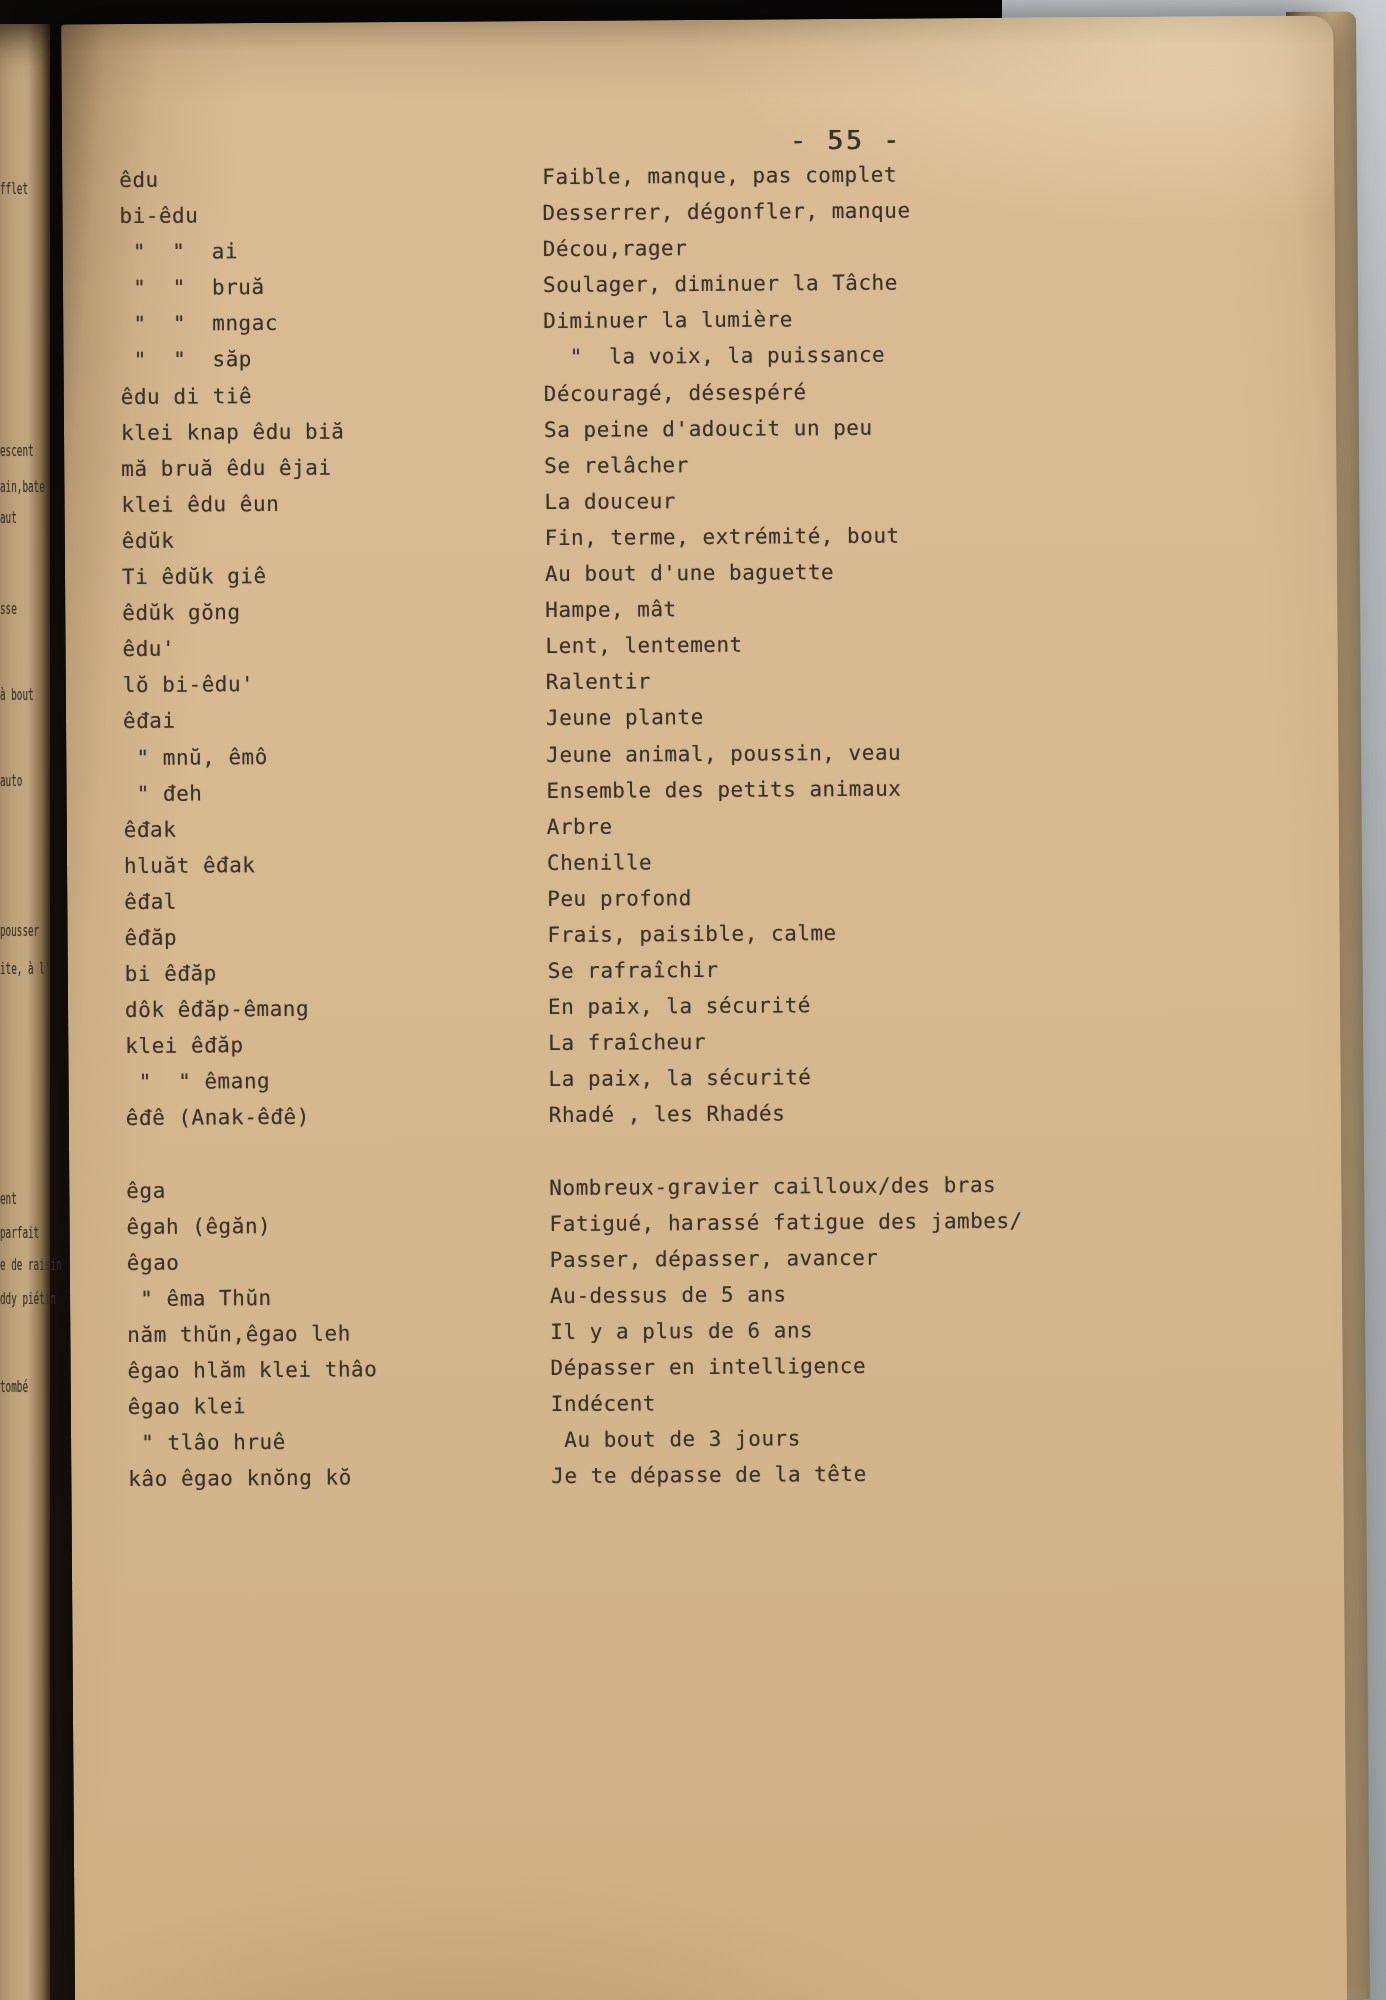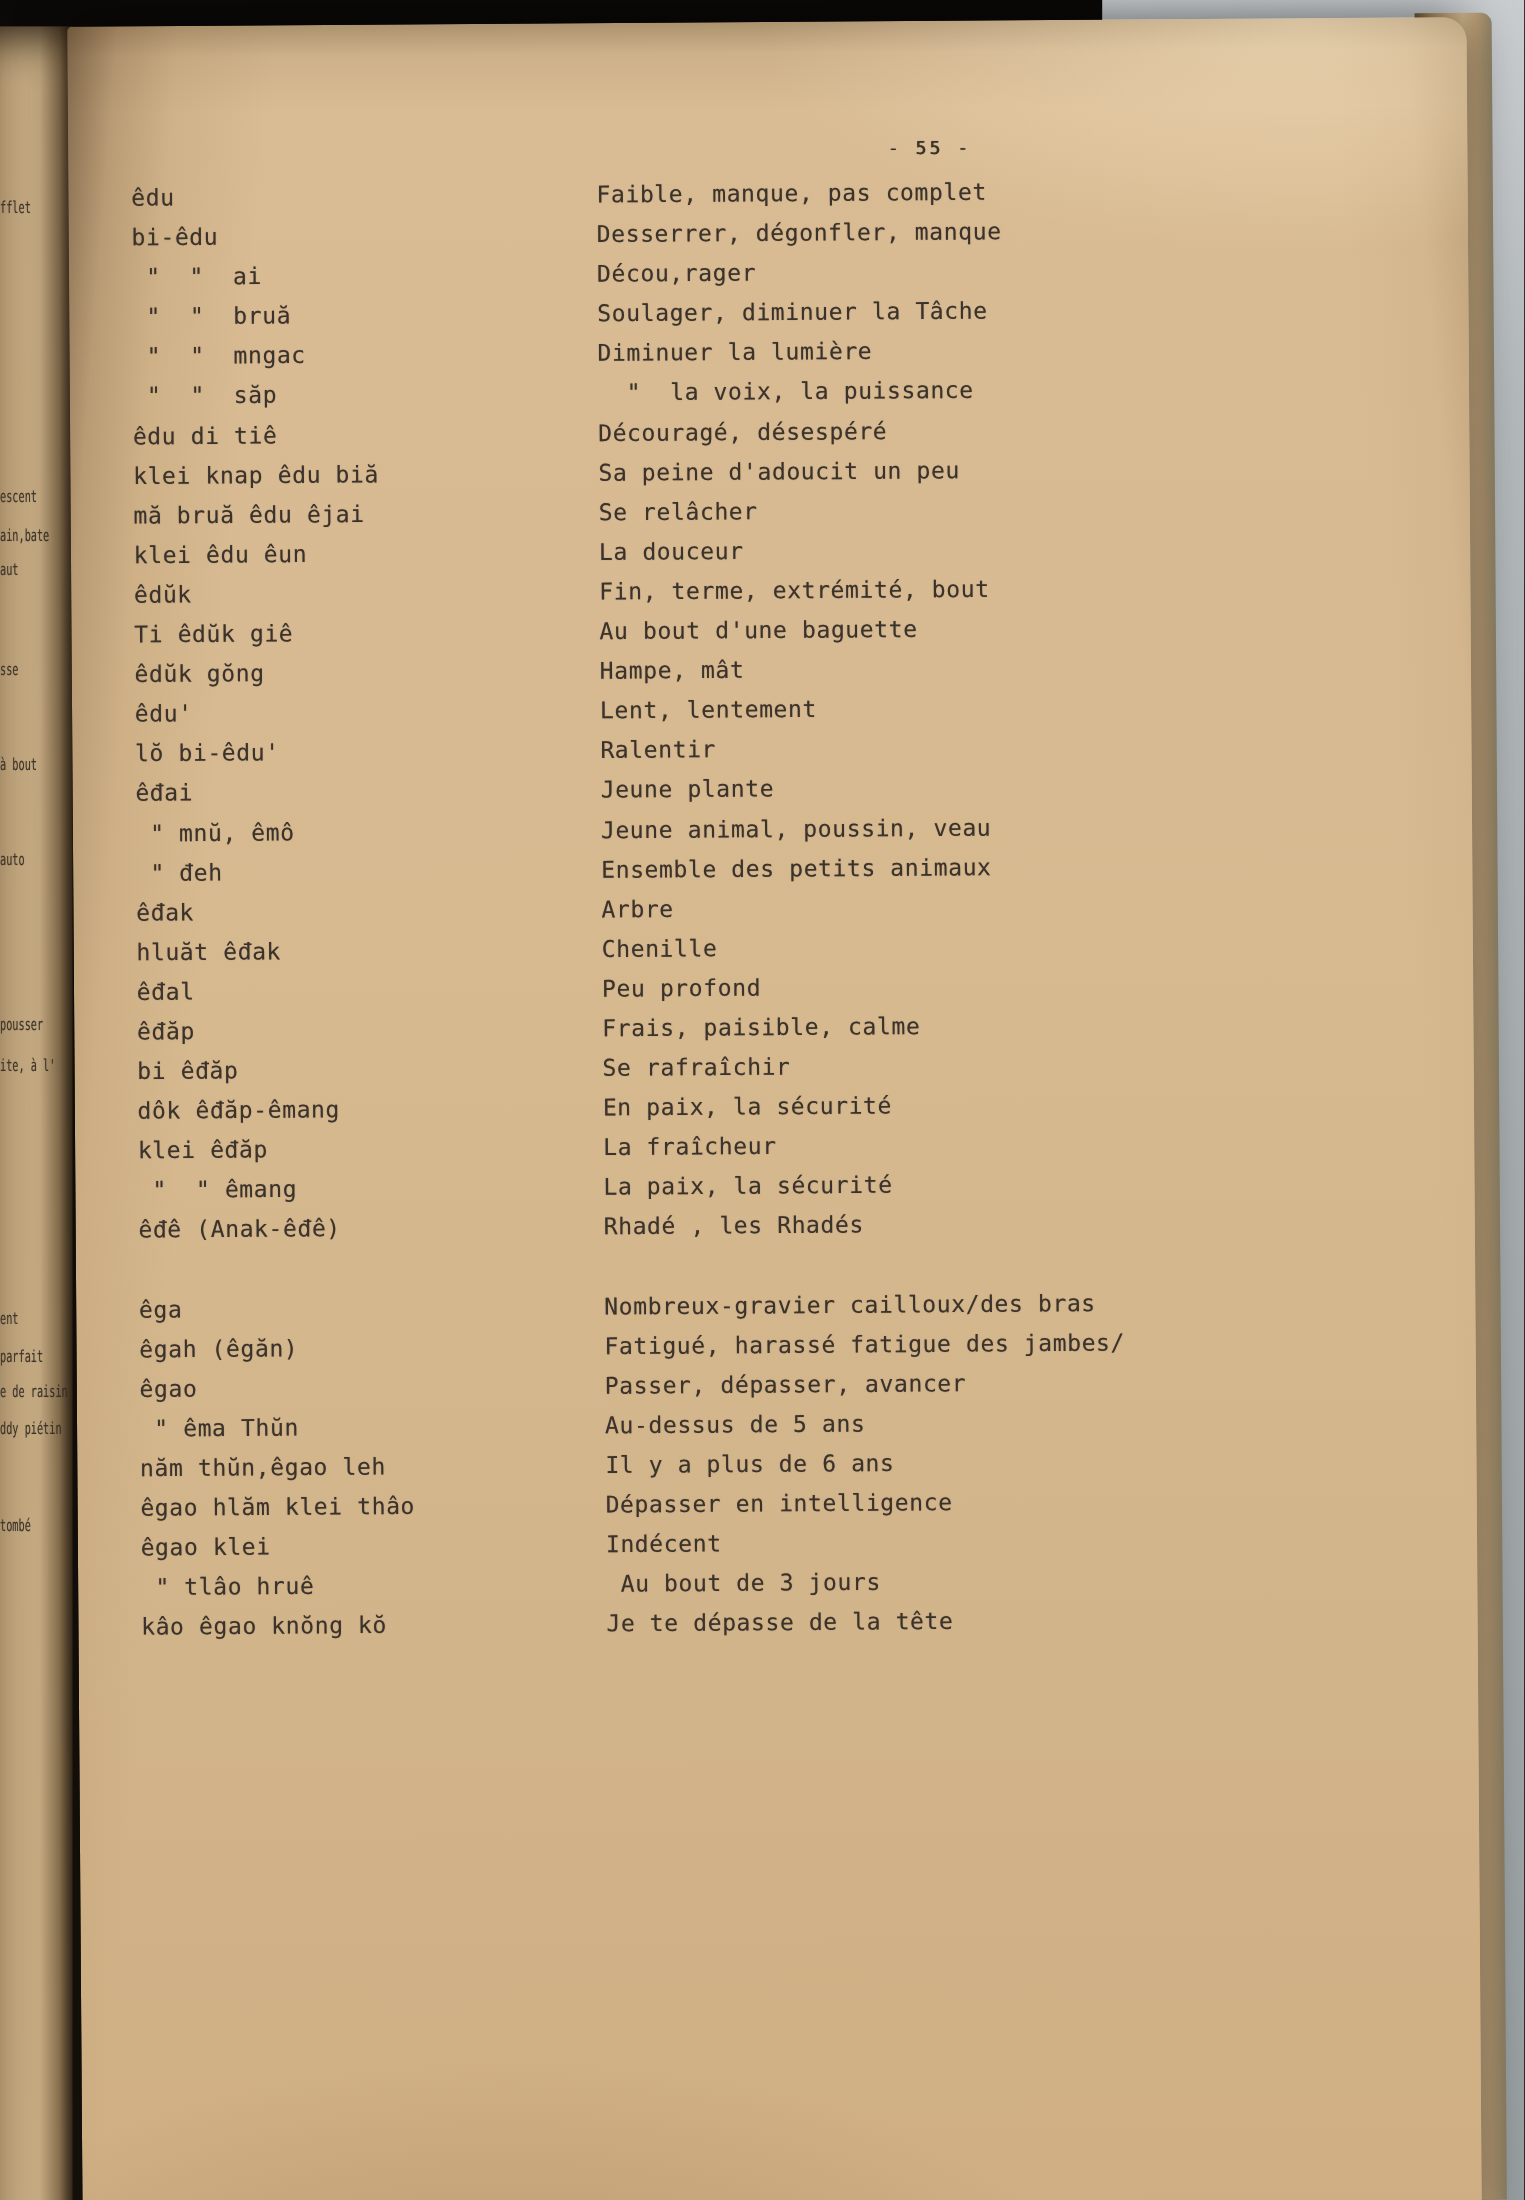--- a/index.html
+++ b/index.html
@@ -20,21 +20,21 @@
   
   .page-stack-edges {
     position:absolute; left:1286px; top:12px; width:70px; height:1988px; z-index:2;
     transform:rotate(-0.4deg); transform-origin:0 0;
     border-top-right-radius:10px;
     background: linear-gradient(90deg, #6e5638 0%, #a98c63 22%, #c7aa80 45%, #d2b78d 62%, #bda077 80%, #8f8266 100%);
   }
 
   
   .prev-page {
-    position:absolute; left:0; top:24px; width:66px; height:1976px; z-index:2;
+    position:absolute; left:0; top:24px; width:50px; height:1976px; z-index:2;
     background: linear-gradient(90deg, #bfa37a 0%, #c8ad84 55%, #9a7f59 82%, #463723 100%);
     box-shadow: inset 0 30px 40px -20px rgba(20,12,5,.85);
   }
   .fragment {
     position:absolute; left:0; font-size:15px; line-height:1;
     color:#3f372c; white-space:pre;
     transform:scaleX(.62); transform-origin:0 50%;
     text-shadow:0 0 1px rgba(64,56,45,.45);
   }
 
@@ -49,22 +49,22 @@
       linear-gradient(180deg, rgba(70,48,24,.30) 0%, rgba(70,48,24,.08) 1.4%, rgba(0,0,0,0) 4%),
       linear-gradient(265deg, rgba(120,90,50,.28) 0%, rgba(120,90,50,.05) 4%, rgba(0,0,0,0) 9%),
       radial-gradient(ellipse 900px 500px at 30% 108%, rgba(130,95,55,.30), rgba(130,95,55,0) 65%),
       linear-gradient(180deg, #d9bc94 0%, #d7b990 45%, #d2b48a 75%, #cfae83 100%);
     box-shadow: 0 0 45px rgba(0,0,0,.55);
   }
 
   .page-content { position:absolute; inset:0; color:var(--ink,#3b332b); }
 
   .page-number {
-    position:absolute; left:745px; top:106px;
-    font-size:16px; letter-spacing:3px;
+    position:absolute; left:728px; top:106px;
+    font-size:26px; letter-spacing:3px;
     text-shadow:.8px 0 0 currentColor, 0 0 1px rgba(59,51,43,.5);
   }
 
   .entries-wrap {
     position:absolute; left:57px; top:138px; right:14px;
     font-size:21px; letter-spacing:.5px; line-height:36.1px;
     text-shadow:0 0 1px rgba(59,51,43,.45);
   }
   .entry-row { display:flex; }
   .term { flex:0 0 423px; white-space:pre; }

